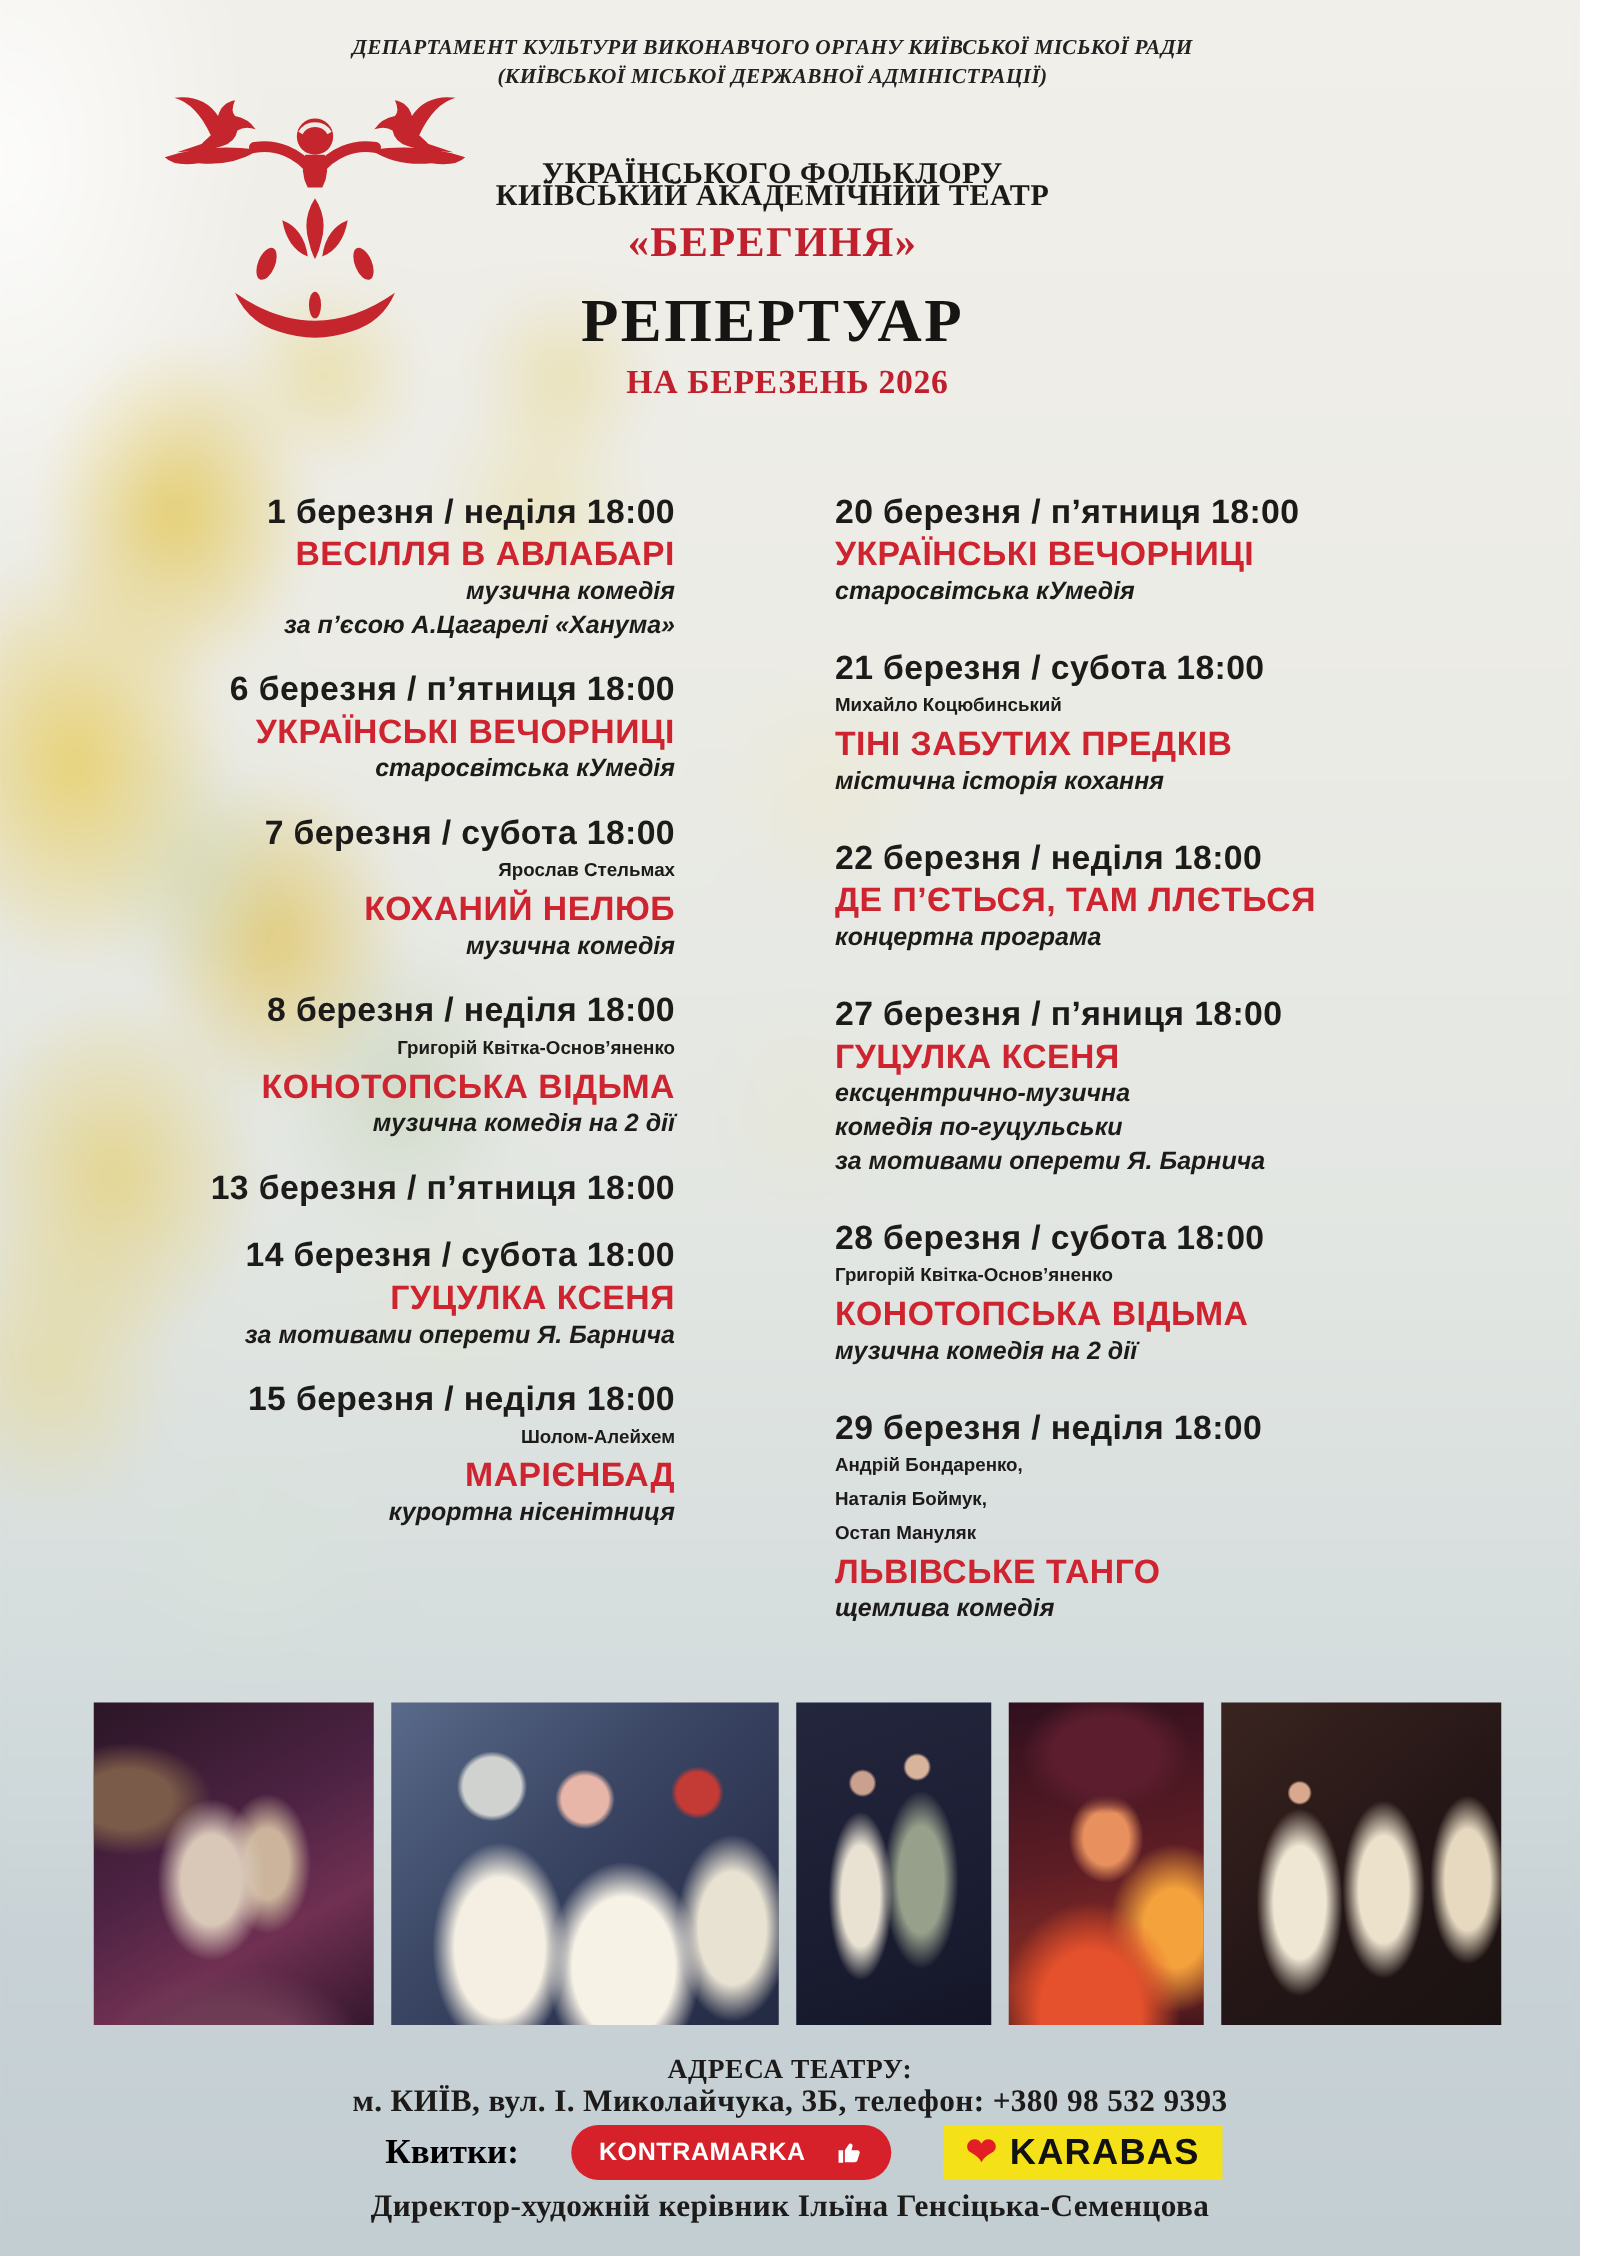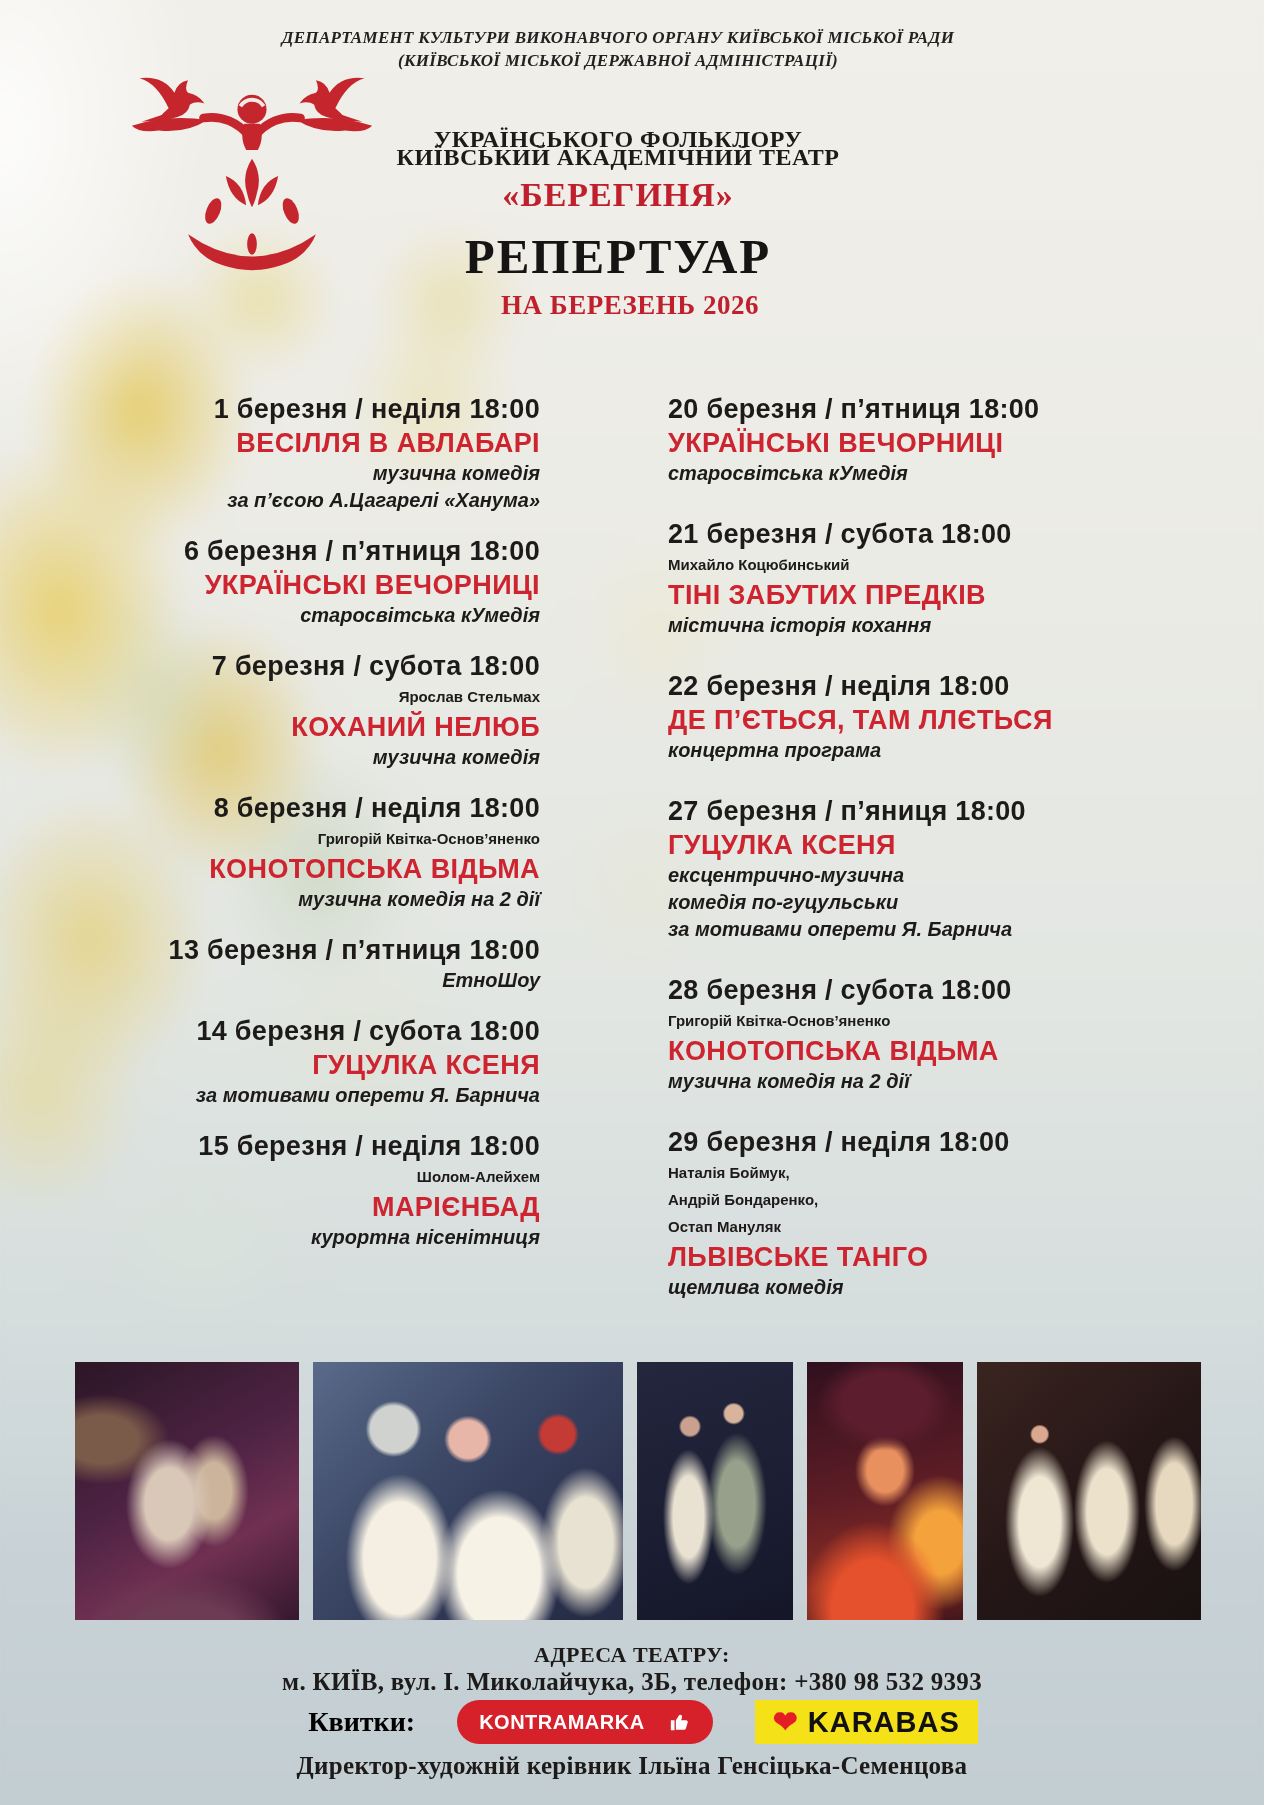--- a/index.html
+++ b/index.html
@@ -168,21 +168,20 @@
         <div class="ev-desc">музична комедія</div>
       </div>
       <div class="event">
         <div class="ev-date">8 березня / неділя 18:00</div>
         <div class="ev-author">Григорій Квітка-Основ’яненко</div>
         <div class="ev-title">КОНОТОПСЬКА ВІДЬМА</div>
         <div class="ev-desc">музична комедія на 2 дії</div>
       </div>
       <div class="event">
         <div class="ev-date">13 березня / п’ятниця 18:00</div>
-        <div class="ev-desc">ЕтноШоу</div>
       </div>
       <div class="event">
         <div class="ev-date">14 березня / субота 18:00</div>
         <div class="ev-title">ГУЦУЛКА КСЕНЯ</div>
         <div class="ev-desc">за мотивами оперети Я. Барнича</div>
       </div>
       <div class="event">
         <div class="ev-date">15 березня / неділя 18:00</div>
         <div class="ev-author">Шолом-Алейхем</div>
         <div class="ev-title">МАРІЄНБАД</div>
@@ -214,22 +213,22 @@
         <div class="ev-desc">за мотивами оперети Я. Барнича</div>
       </div>
       <div class="event">
         <div class="ev-date">28 березня / субота 18:00</div>
         <div class="ev-author">Григорій Квітка-Основ’яненко</div>
         <div class="ev-title">КОНОТОПСЬКА ВІДЬМА</div>
         <div class="ev-desc">музична комедія на 2 дії</div>
       </div>
       <div class="event">
         <div class="ev-date">29 березня / неділя 18:00</div>
+        <div class="ev-author">Андрій Бондаренко,</div>
         <div class="ev-author">Наталія Боймук,</div>
-        <div class="ev-author">Андрій Бондаренко,</div>
         <div class="ev-author">Остап Мануляк</div>
         <div class="ev-title">ЛЬВІВСЬКЕ ТАНГО</div>
         <div class="ev-desc">щемлива комедія</div>
       </div>
     </div>
 
   <div class="photos" id="photo-strip">
       <div class="photo ph1" title="stage scene in purple light — actresses seated on chairs"></div>
       <div class="photo ph2" title="two women in embroidered blouses and headscarves talking"></div>
       <div class="photo ph3" title="couple in folk costume on dark stage"></div>

